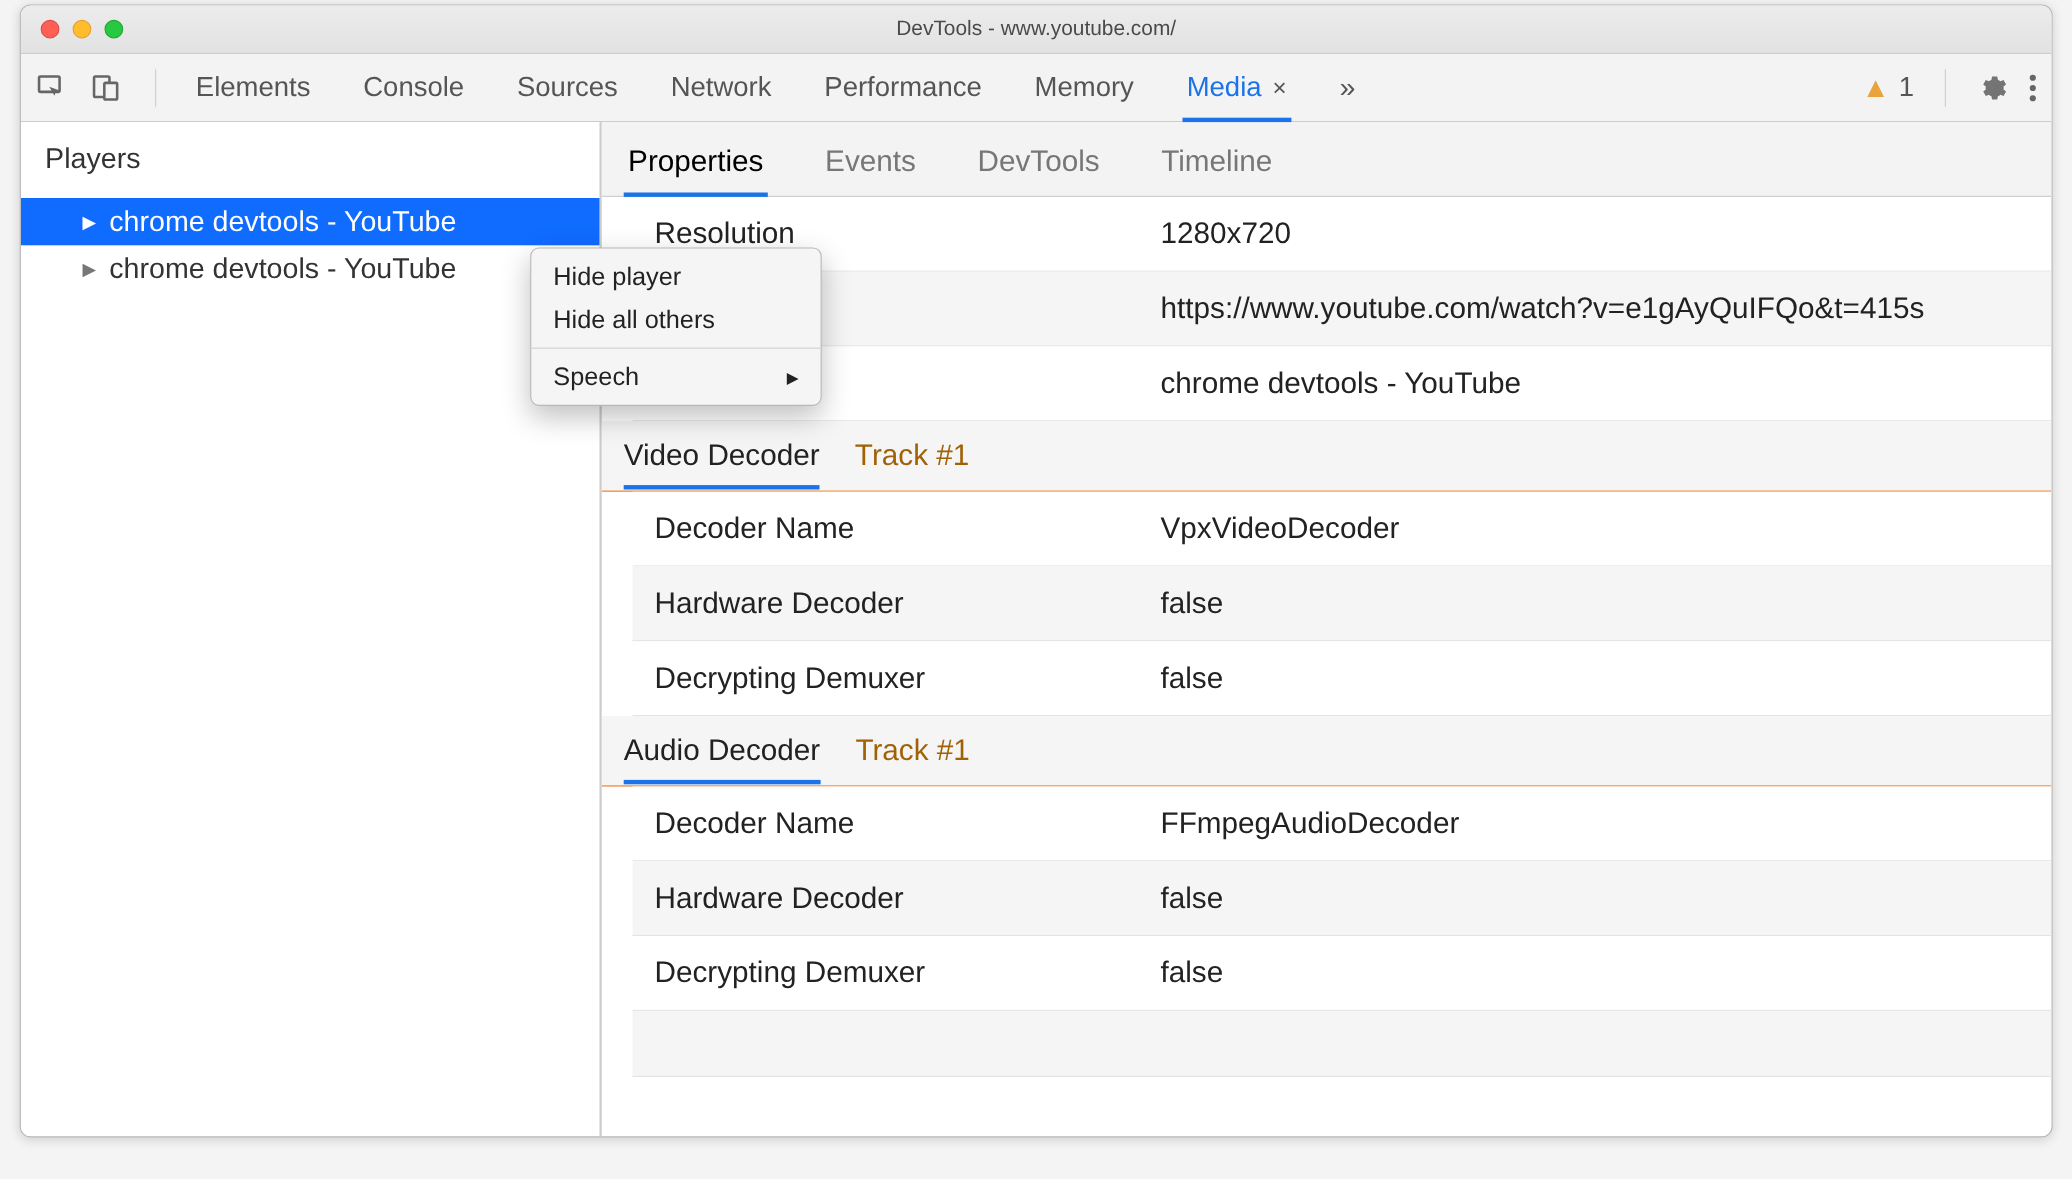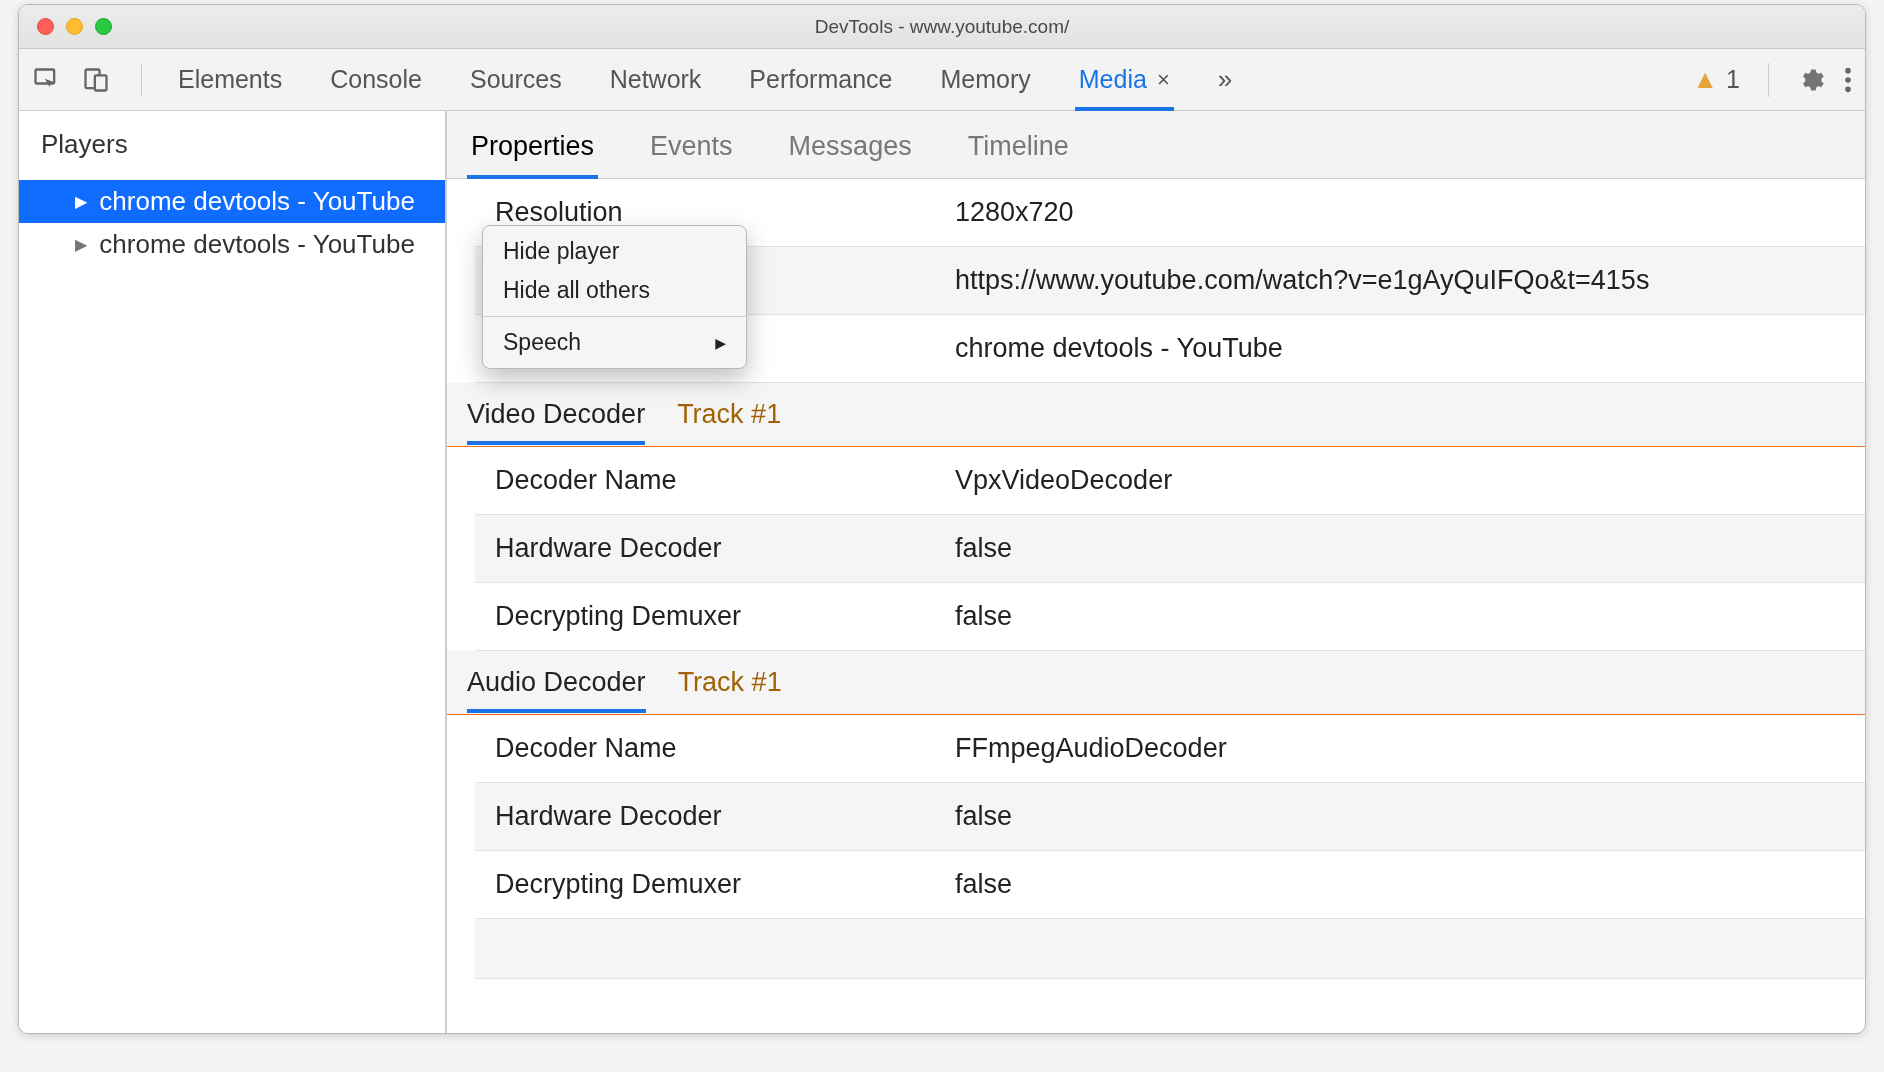--- a/index.html
+++ b/index.html
@@ -65,21 +65,21 @@
   }
   .tab .close-x { font-size: 22px; color: #555; }
   .more-tabs { color: #555; font-size: 26px; }
   .tool-right { display: flex; align-items: center; gap: 18px; }
   .warn { display: flex; align-items: center; gap: 8px; color: #555; }
   .warn-tri { color: #e8a33d; font-size: 26px; }
   .gear-icon, .kebab-icon { color:#666; display:flex; align-items:center; }
   
   .body { flex: 1; display: flex; overflow: hidden; }
   .sidebar {
-    width: 428px;
+    width: 528px;
     border-right: 2px solid #ccc;
     background: #fff;
     display: flex; flex-direction: column;
   }
   .sidebar-title {
     font-size: 26px; color: #333; padding: 18px 22px 20px;
   }
   .player-item {
     display: flex; align-items: center; gap: 12px;
     padding: 6px 0 6px 56px; font-size: 26px; color: #333;
@@ -233,21 +233,21 @@
       <div class="player-item">
         <span class="tri" style="color:#777">▶</span>
         <span>chrome devtools - YouTube</span>
       </div>
     </div>
 
     <div class="panel">
       <div class="subtabs">
         <div class="subtab active"><span>Properties</span></div>
         <div class="subtab"><span>Events</span></div>
-        <div class="subtab"><span>Messages</span></div>
+        <div class="subtab"><span>DevTools</span></div>
         <div class="subtab"><span>Timeline</span></div>
       </div>
 
       <div class="props">
 
         <div class="prop-row">
           <div class="prop-name">Resolution</div>
           <div class="prop-val">1280x720</div>
         </div>
         <div class="prop-row">

